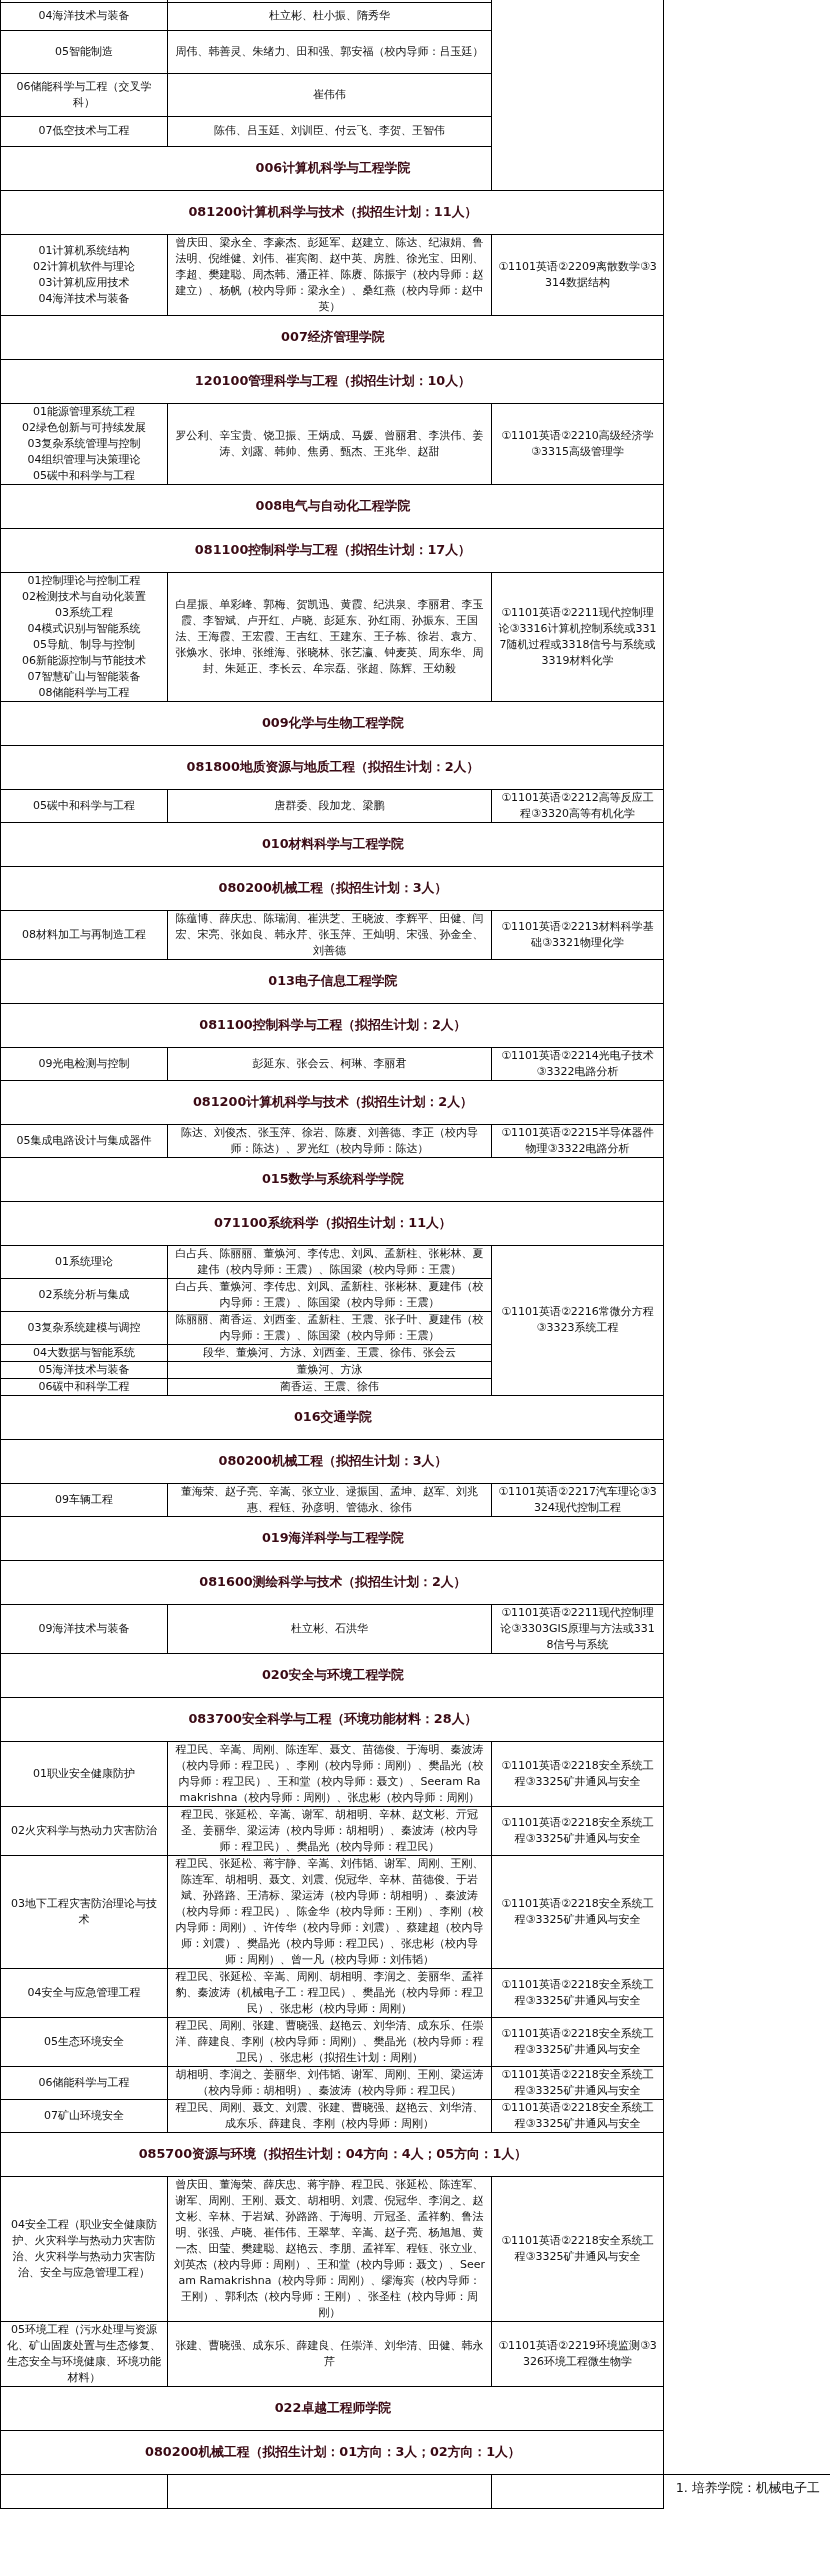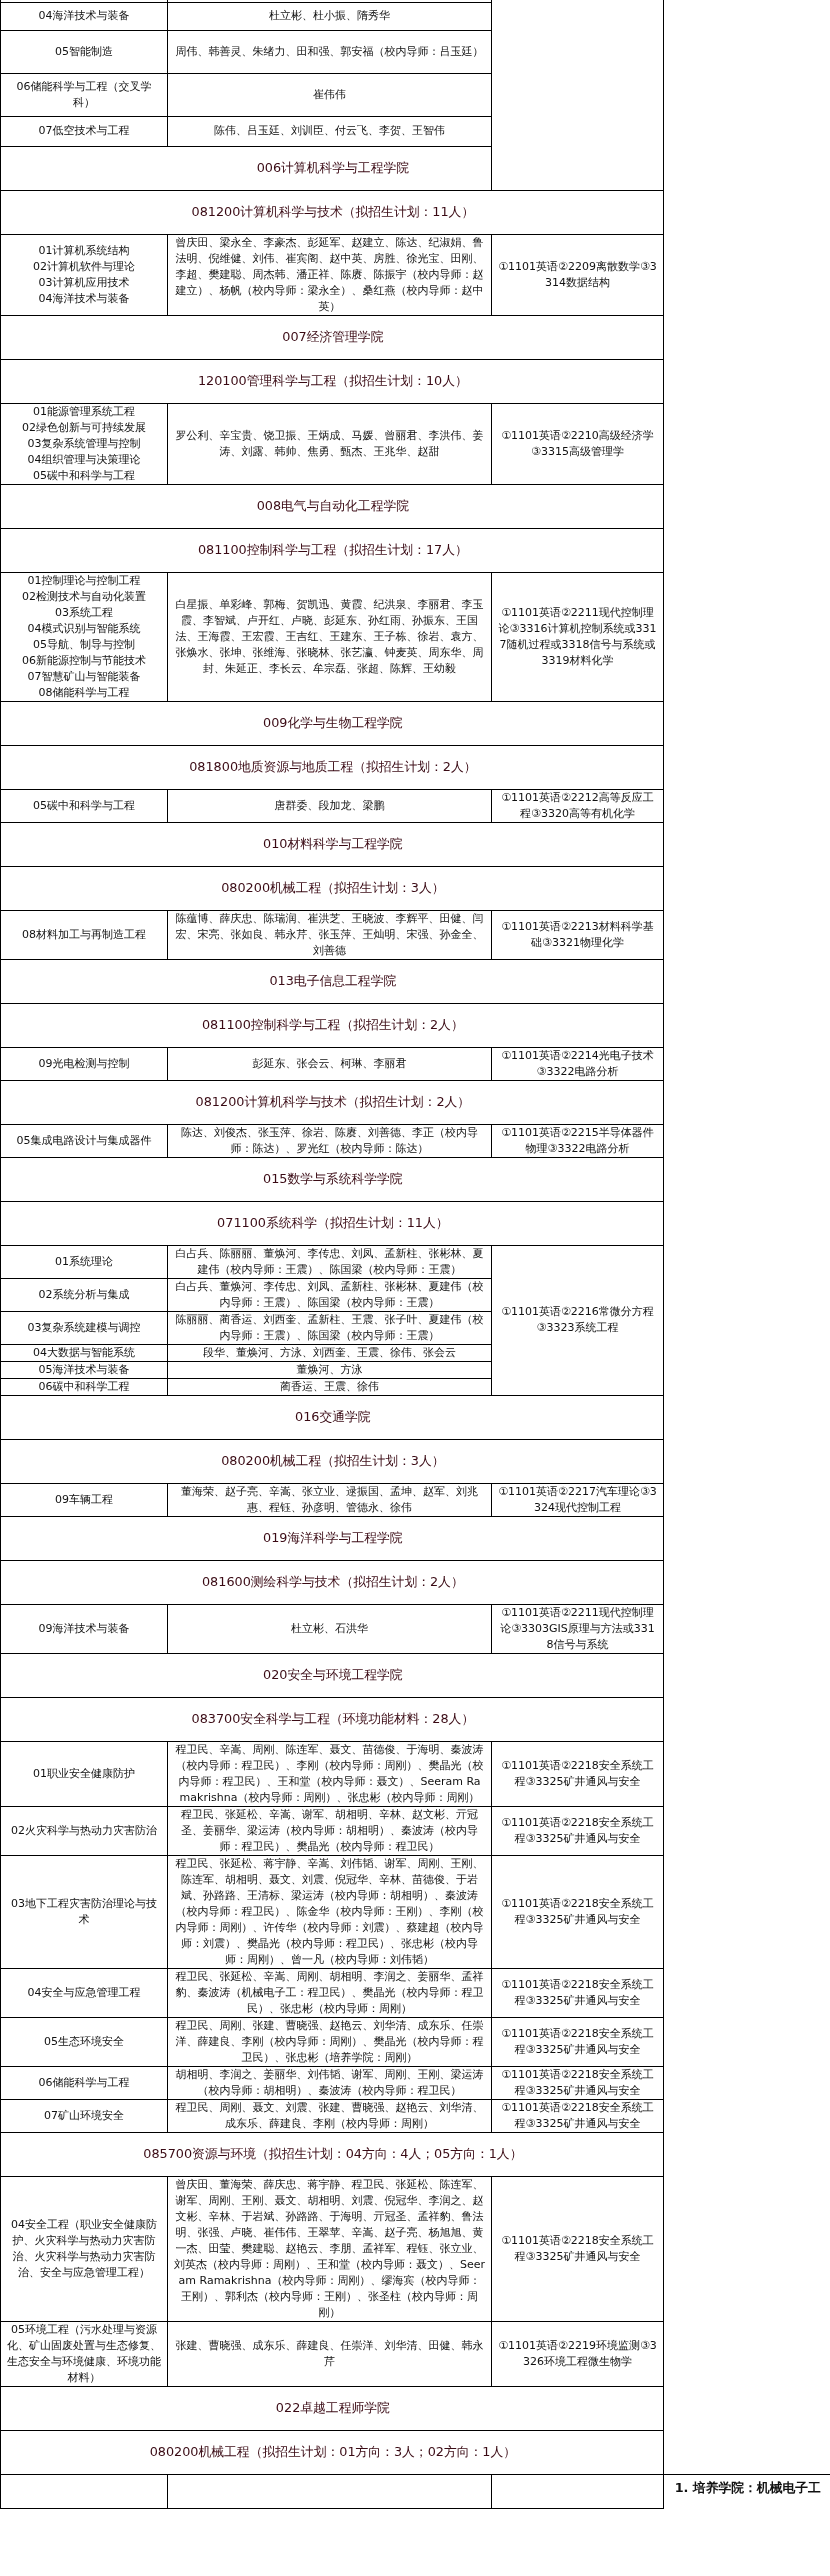--- a/index.html
+++ b/index.html
@@ -2,26 +2,26 @@
 <html style="font-size:13.6px"><head>
 <meta charset="utf-8">
 <style>
   html, body { margin: 0; padding: 0; background: #ffffff; }
   body { width: 831px; height: 2576px; overflow: hidden; position: relative;
          font-family: "DejaVu Sans", "Liberation Sans", sans-serif; color: #111; }
   table.plan { border-collapse: collapse; table-layout: fixed; position: absolute; left: 0; top: -3.4px; width: 831px; }
   table.plan td { border: 1.7px solid #000; padding: 0 5.1px; vertical-align: middle; text-align: center;
                   font-size: 11px; line-height: 16px; word-break: break-all; }
   col.c1 { width: 167px; } col.c2 { width: 324px; } col.c3 { width: 172px; } col.c4 { width: 168px; }
-  td.head { text-align: left; font-weight: normal; font-size: 12.8px !important; color: #3a0a14;
+  td.head { text-align: left; font-weight: bold; font-size: 12.8px !important; color: #3a0a14;
             height: 43px; padding-left: 6.8px !important; }
   td.dir { white-space: pre-line; }
   td.extra { border-top: none !important; border-bottom: none !important; border-right: none !important; }
   td.note { text-align: left; vertical-align: top !important; font-size: 12.8px !important; padding-top: 5.1px !important;
-            border-right: none !important; border-bottom: none !important; font-weight: bold; }
+            border-right: none !important; border-bottom: none !important; }
 </style>
 </head>
 <body>
 
 <table class="plan">
   <colgroup>
       <col class="c1">
       <col class="c2">
       <col class="c3">
       <col class="c4">
@@ -212,21 +212,21 @@
         <td>程卫民、张延松、蒋宇静、辛嵩、刘伟韬、谢军、周刚、王刚、陈连军、胡相明、聂文、刘震、倪冠华、辛林、苗德俊、于岩斌、孙路路、王清标、梁运涛（校内导师：胡相明）、秦波涛（校内导师：程卫民）、陈金华（校内导师：王刚）、李刚（校内导师：周刚）、许传华（校内导师：刘震）、蔡建超（校内导师：刘震）、樊晶光（校内导师：程卫民）、张忠彬（校内导师：周刚）、曾一凡（校内导师：刘伟韬）</td>
         <td>①1101英语②2218安全系统工程③3325矿井通风与安全</td>
       </tr>
       <tr>
         <td class="dir">04安全与应急管理工程</td>
         <td>程卫民、张延松、辛嵩、周刚、胡相明、李润之、姜丽华、孟祥豹、秦波涛（机械电子工：程卫民）、樊晶光（校内导师：程卫民）、张忠彬（校内导师：周刚）</td>
         <td>①1101英语②2218安全系统工程③3325矿井通风与安全</td>
       </tr>
       <tr>
         <td class="dir">05生态环境安全</td>
-        <td>程卫民、周刚、张建、曹晓强、赵艳云、刘华清、成东乐、任崇洋、薛建良、李刚（校内导师：周刚）、樊晶光（校内导师：程卫民）、张忠彬（培养学院：周刚）</td>
+        <td>程卫民、周刚、张建、曹晓强、赵艳云、刘华清、成东乐、任崇洋、薛建良、李刚（校内导师：周刚）、樊晶光（校内导师：程卫民）、张忠彬（拟招生计划：周刚）</td>
         <td>①1101英语②2218安全系统工程③3325矿井通风与安全</td>
       </tr>
       <tr>
         <td class="dir">06储能科学与工程</td>
         <td>胡相明、李润之、姜丽华、刘伟韬、谢军、周刚、王刚、梁运涛（校内导师：胡相明）、秦波涛（校内导师：程卫民）</td>
         <td>①1101英语②2218安全系统工程③3325矿井通风与安全</td>
       </tr>
       <tr>
         <td class="dir">07矿山环境安全</td>
         <td>程卫民、周刚、聂文、刘震、张建、曹晓强、赵艳云、刘华清、成东乐、薛建良、李刚（校内导师：周刚）</td>

